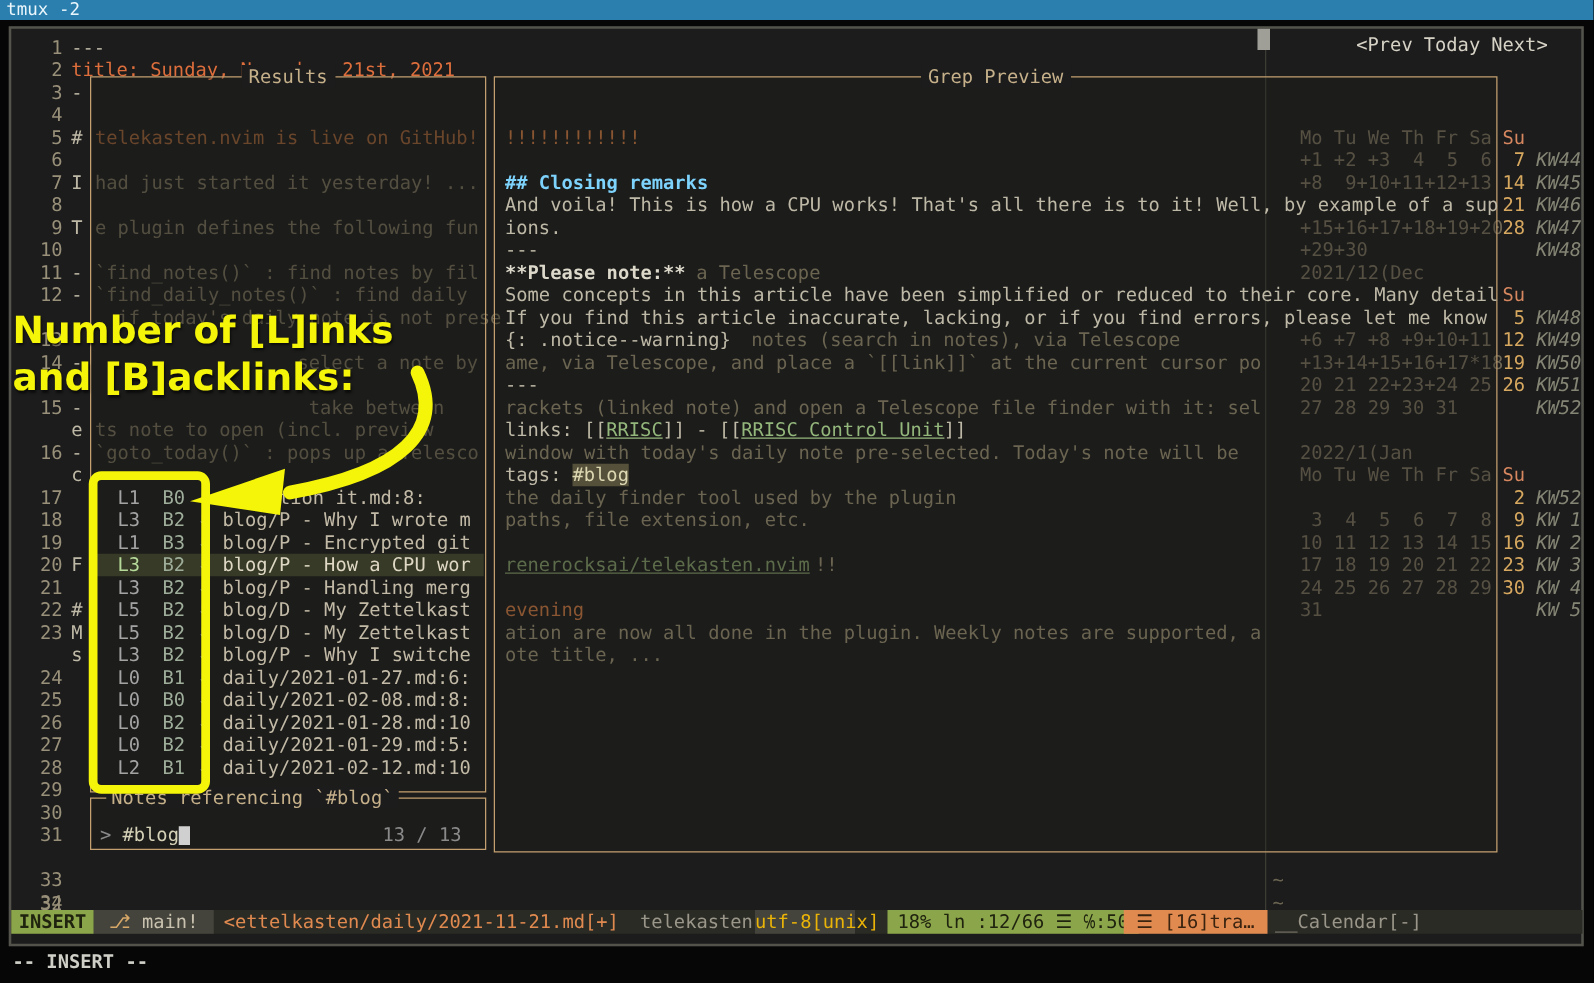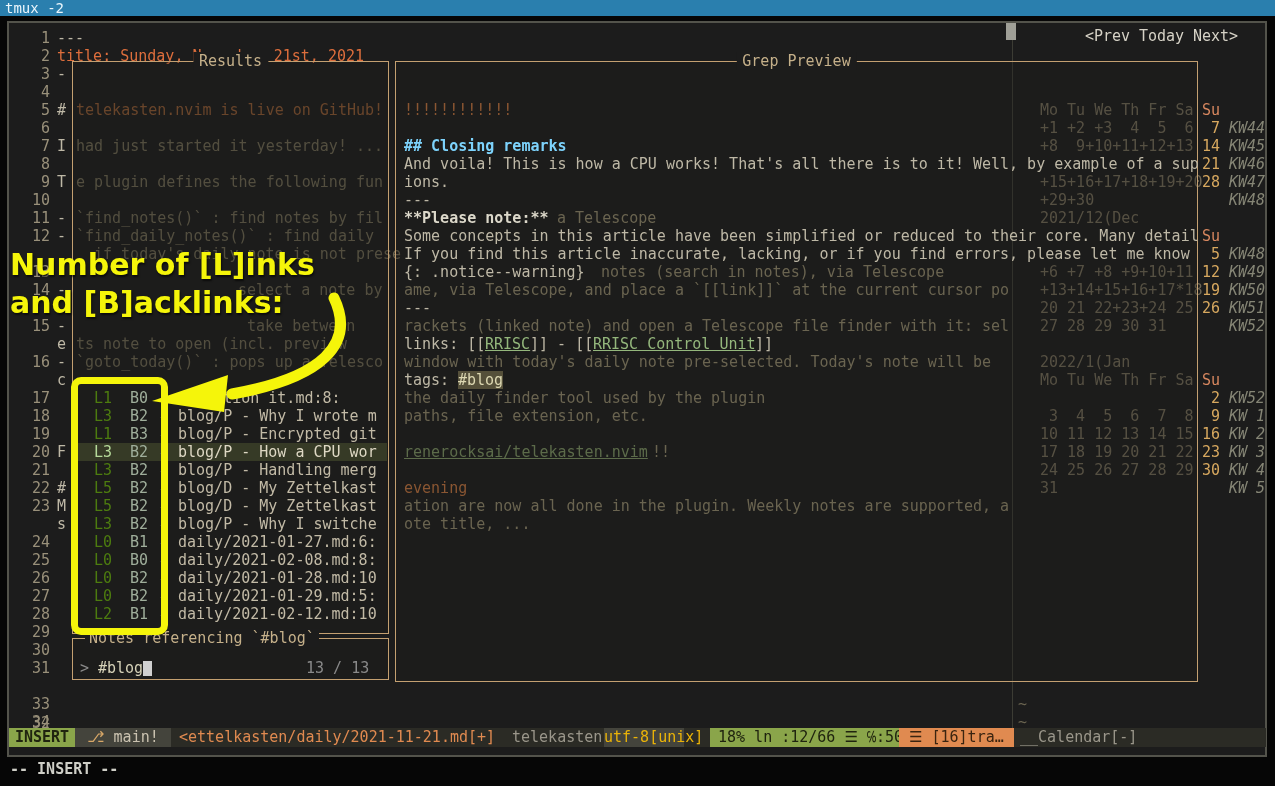--- a/index.html
+++ b/index.html
@@ -30,21 +30,21 @@
   .win{position:absolute;border:1px solid #c4a071;background:rgba(30,30,27,0.3);box-sizing:border-box;}
   .win-results{left:72px;top:61px;width:317px;height:573px;}
   .win-preview{left:395px;top:61px;width:803px;height:621px;}
   .win-prompt{left:72px;top:638px;width:317px;height:42px;}
   .win-title{position:absolute;top:-10px;left:50%;transform:translateX(-50%);
              background:#1c1c1c;color:#c5b08a;padding:0 6px;white-space:pre;}
   .win-title-left{position:absolute;top:-10px;left:12px;background:#1c1c1c;color:#c5b08a;
                   padding:0 4px;white-space:pre;}
   .result-row{position:absolute;left:74px;width:313px;height:18px;}
   .result-row.selected{background:#363a26;}
-  .c-resl{color:#4d7c0f}.selected .c-resl{color:#b6da9a}
+  .c-resl{color:#a3a3a3}.selected .c-resl{color:#b6da9a}
   .c-resb{color:#9fae9b}
   .c-resarrow{color:#7b8cd8}
   .c-restext{color:#c2baa6}.selected .c-restext{color:#ded8c4}
   .prompt-char{position:absolute;left:7px;top:20px;color:#8a8a8a;white-space:pre;}
   .prompt-query{position:absolute;left:25px;top:20px;color:#d6d2b8;white-space:pre;}
   .cursor-block{position:absolute;left:70px;top:22px;width:9px;height:15px;background:#d0d0d0;}
   .prompt-counter{position:absolute;left:233px;top:20px;color:#8a8a8a;white-space:pre;}
   .statusline{position:absolute;left:9px;top:728px;width:1257px;height:19px;background:#2b2b25;}
   .sl-seg{position:absolute;height:19px;line-height:19px;white-space:pre;}
   .sl-mode{left:0;width:66px;text-align:center;background:#8aa54a;color:#20240f;font-weight:bold;}

